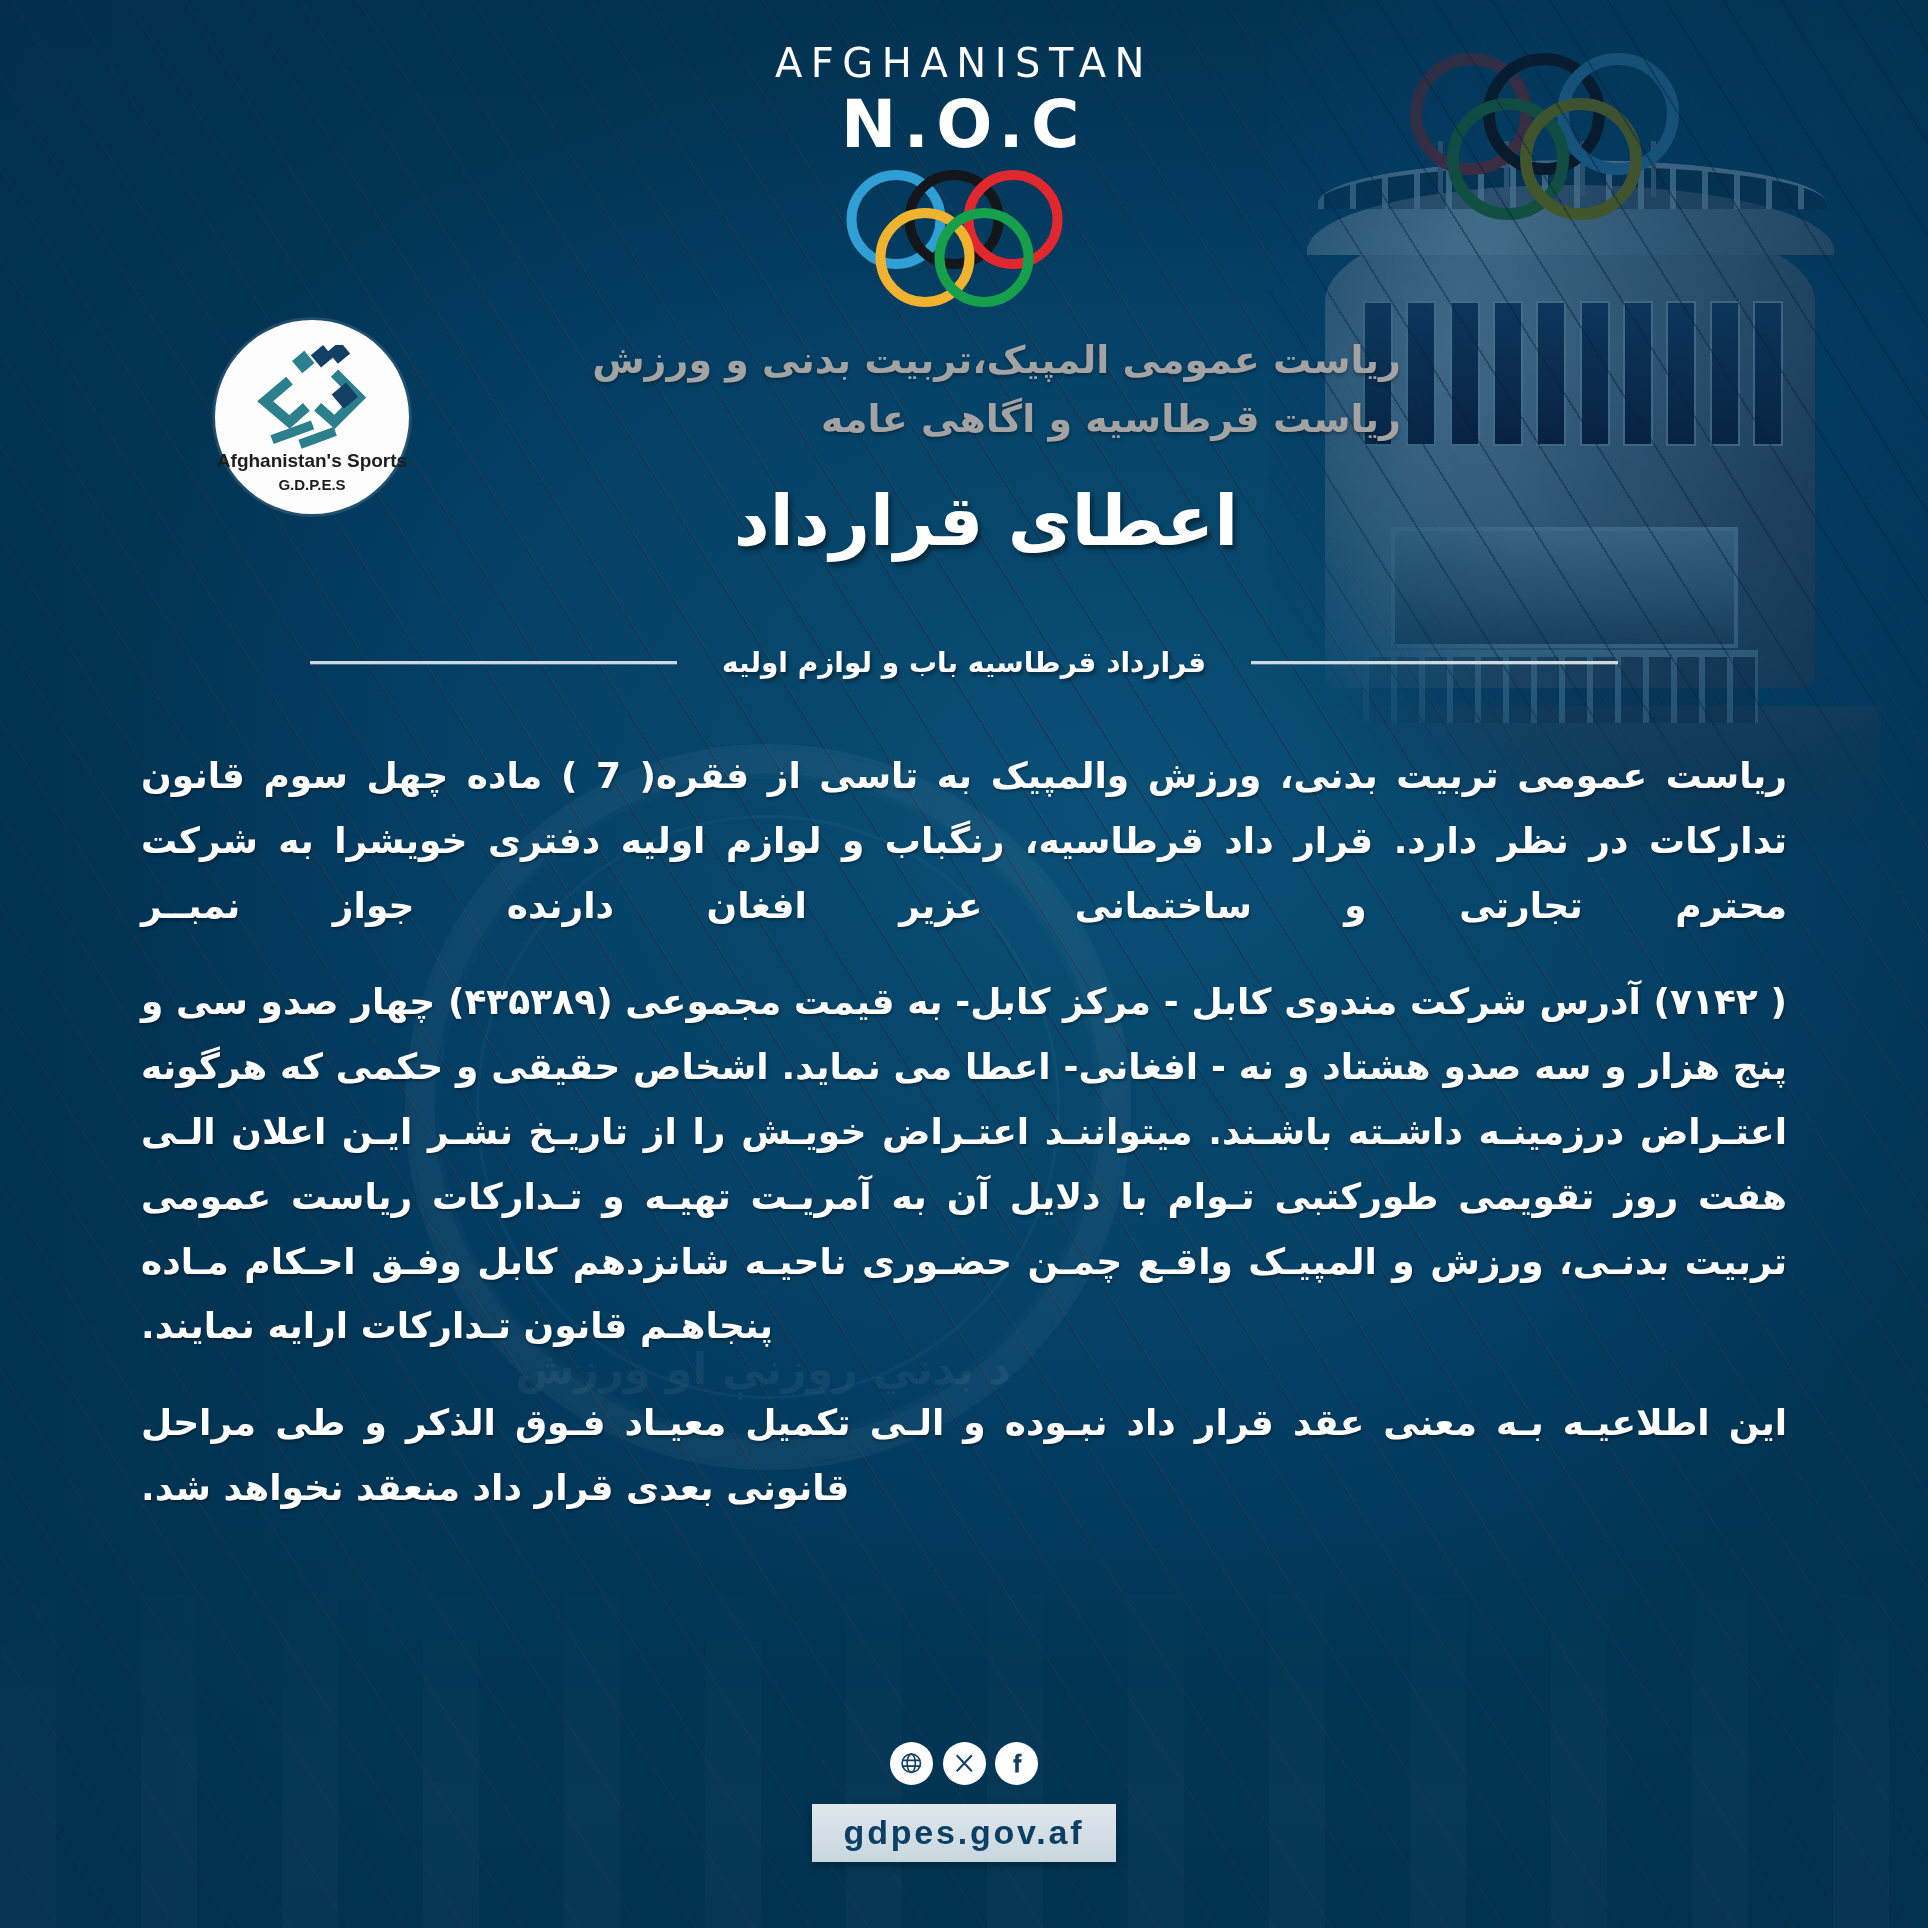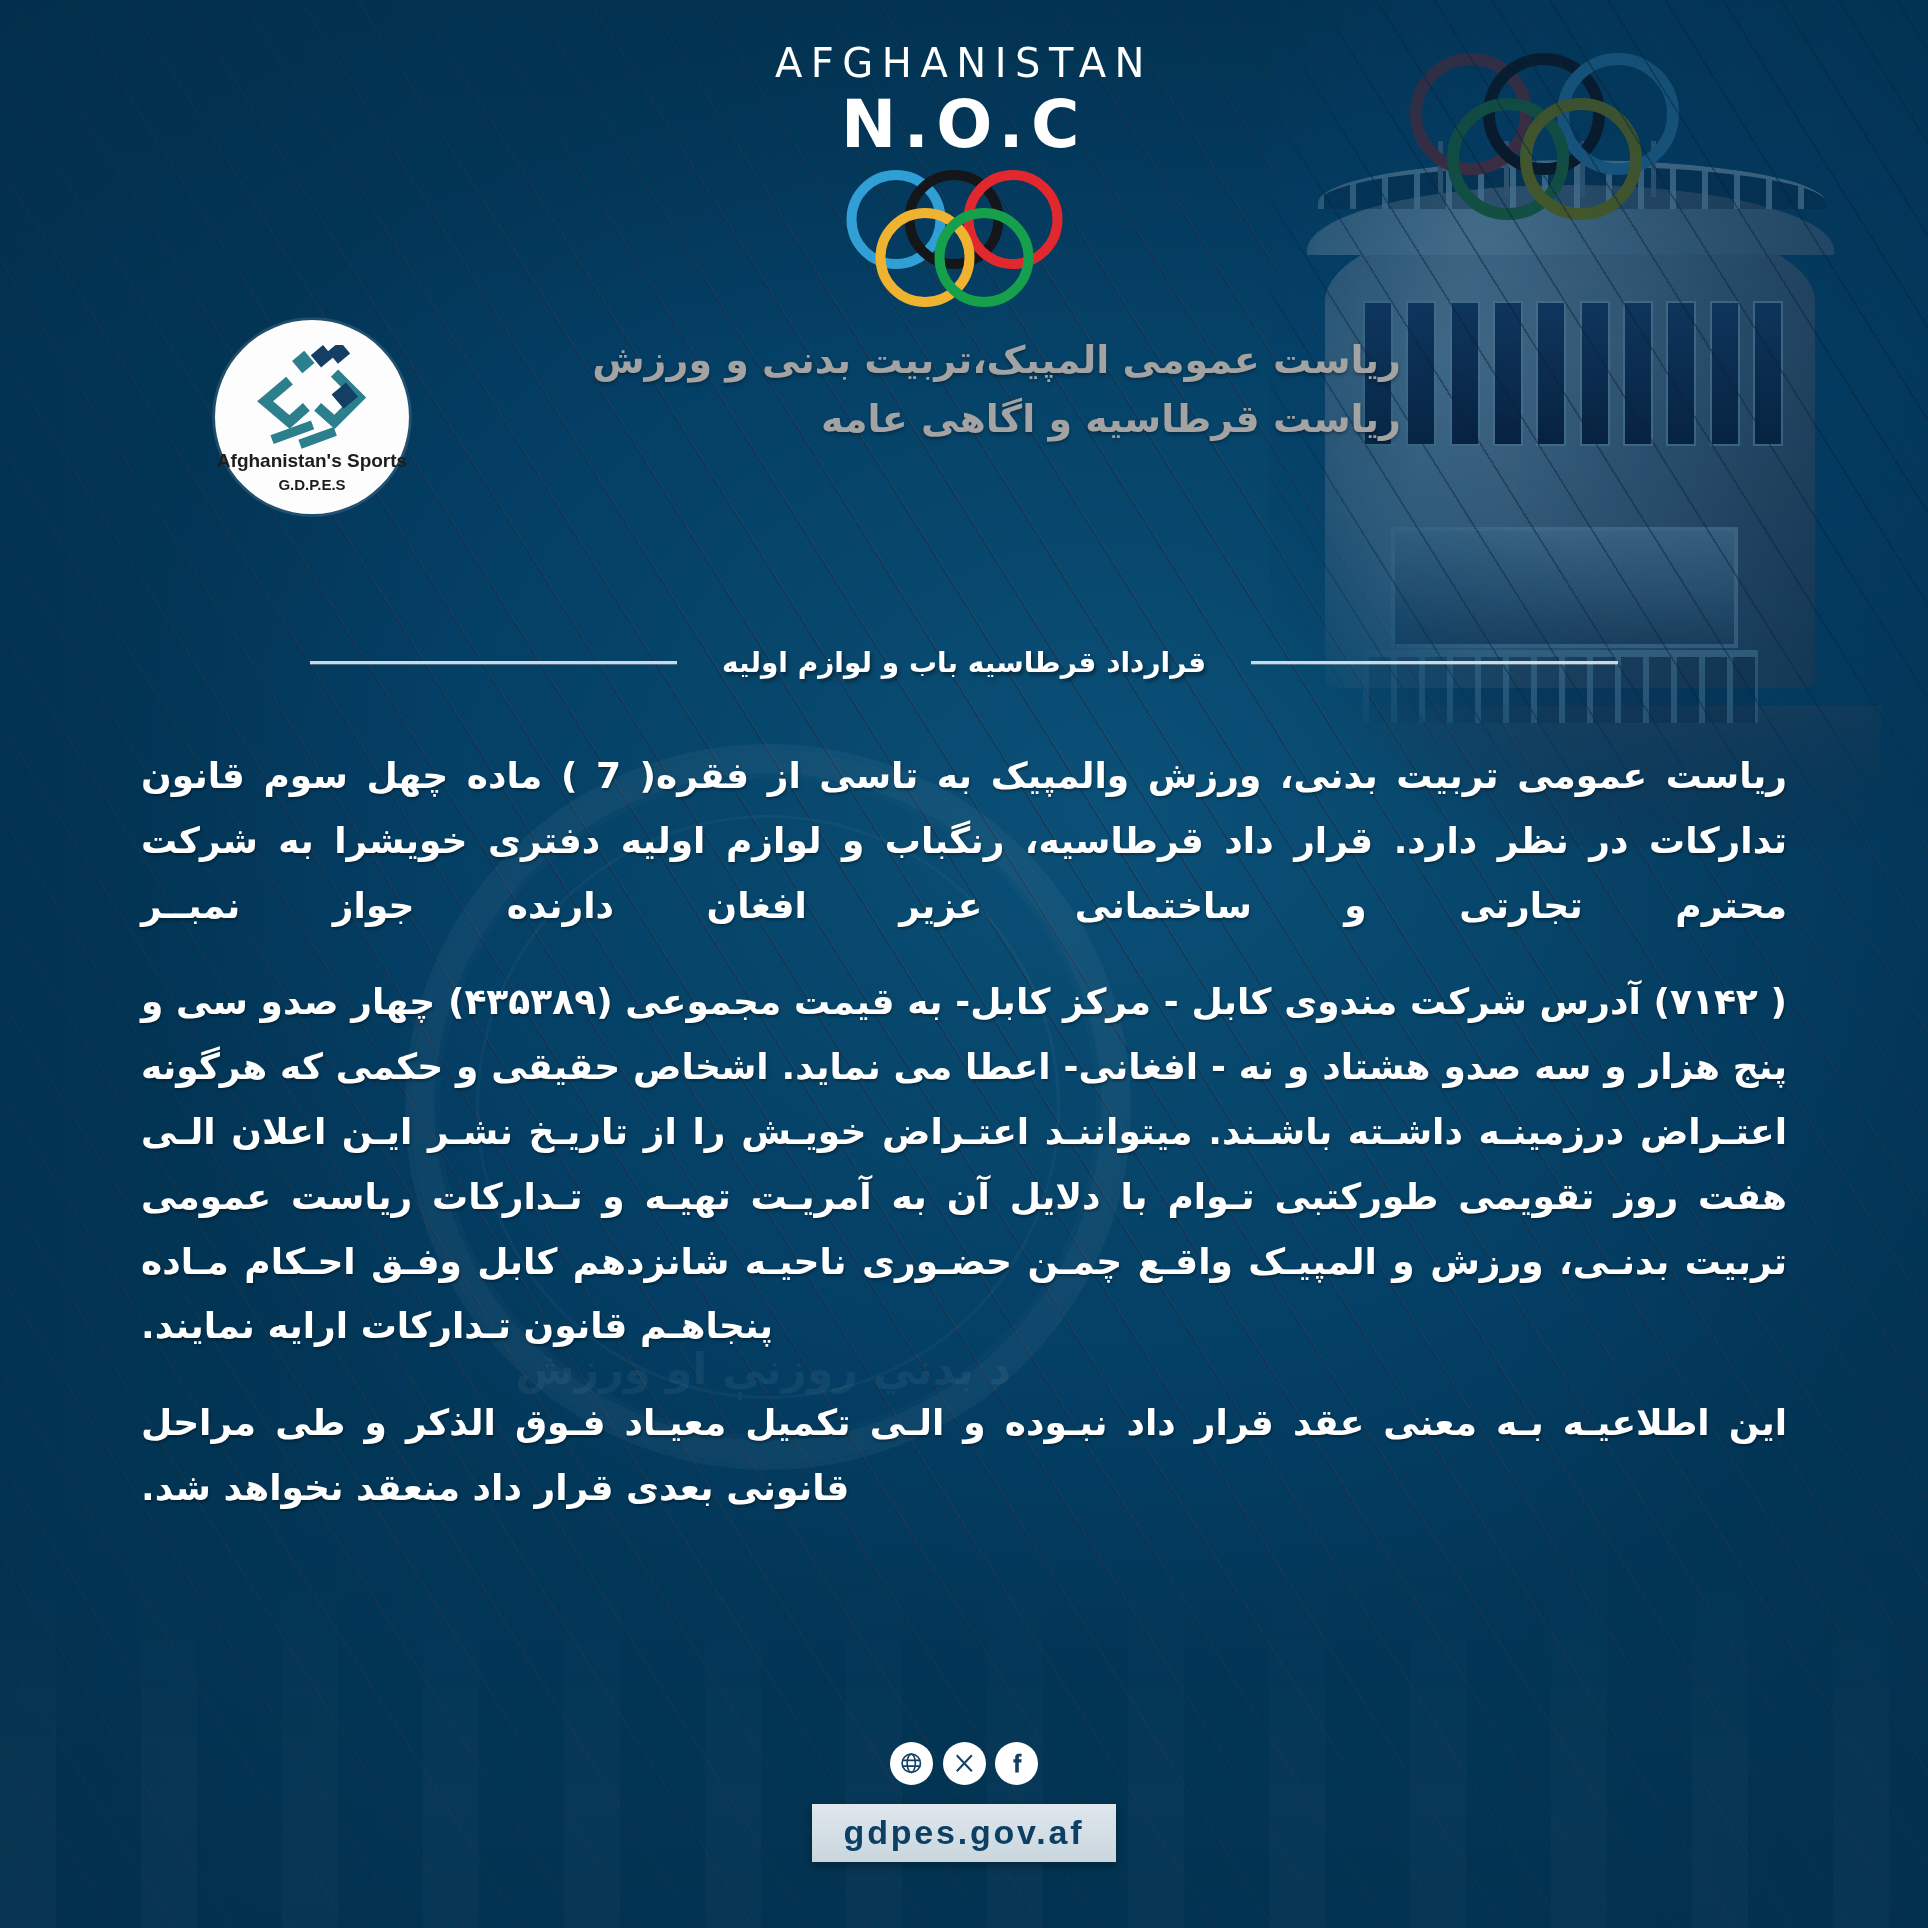--- a/index.html
+++ b/index.html
@@ -365,20 +365,21 @@
     </div>
     <div class="gdpes-name">Afghanistan's Sports</div>
     <div class="gdpes-sub">G.D.P.E.S</div>
   </div>
 
   <div class="org-lines">
     <div>ریاست عمومی المپیک،تربیت بدنی و ورزش</div>
     <div>ریاست قرطاسیه و اگاهی عامه</div>
   </div>
 
+  <div class="main-title">اعطای قرارداد</div>
 
   <div class="subtitle-row">
     <div class="rule"></div>
     <div class="subtitle">قرارداد قرطاسیه باب و لوازم اولیه</div>
     <div class="rule"></div>
   </div>
 
   <div class="body-copy">
     <p>ریاست عمومی تربیت بدنی، ورزش والمپیک به تاسی از فقره( 7 ) ماده چهل سوم قانون تدارکات در نظر دارد. قرار داد قرطاسیه، رنگباب و لوازم اولیه دفتری  خویشرا به شرکت محترم تجارتی و ساختمانی عزیر افغان دارنده جواز نمبــر</p>
     <p class="tail">( ۷۱۴۲) آدرس شرکت مندوی کابل - مرکز کابل- به قیمت مجموعی (۴۳۵۳۸۹)  چهار صدو سی و پنج هزار و سه صدو هشتاد و نه - افغانی- اعطا می نماید. اشخاص حقیقی و حکمی که هرگونه اعتـراض درزمینـه داشـته باشـند. میتواننـد اعتـراض خویـش را از تاریـخ نشـر ایـن اعلان الـی هفت روز تقویمی طورکتبی تـوام با دلایل آن به آمریـت تهیـه و تـدارکات ریاست عمومی تربیت بدنـی، ورزش و المپیـک واقـع چمـن حضـوری ناحیـه شانزدهم کابل وفـق احـکام مـاده پنجاهـم قانون تـدارکات ارایه نمایند.</p>

